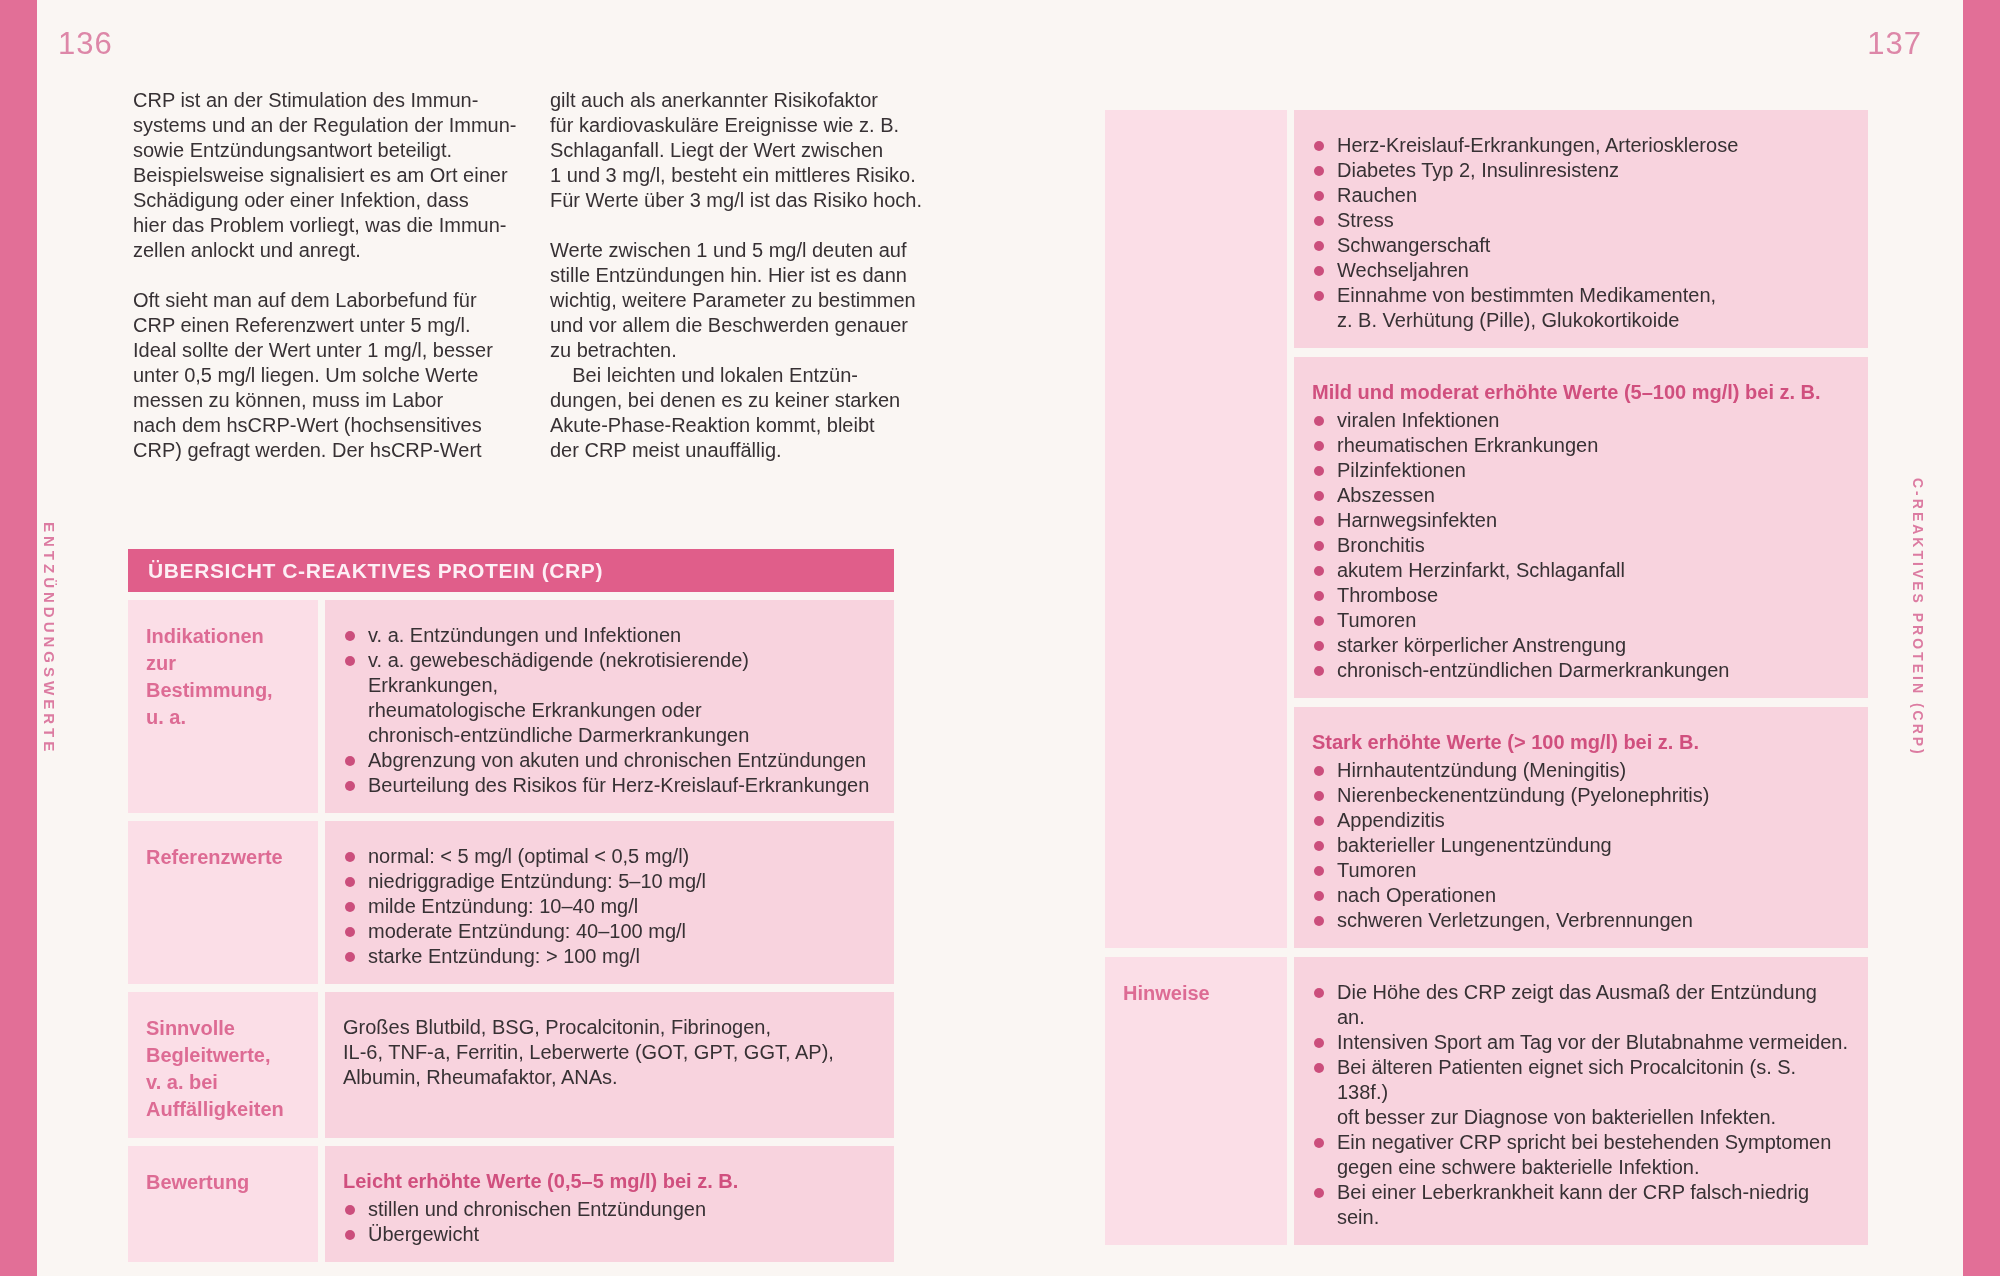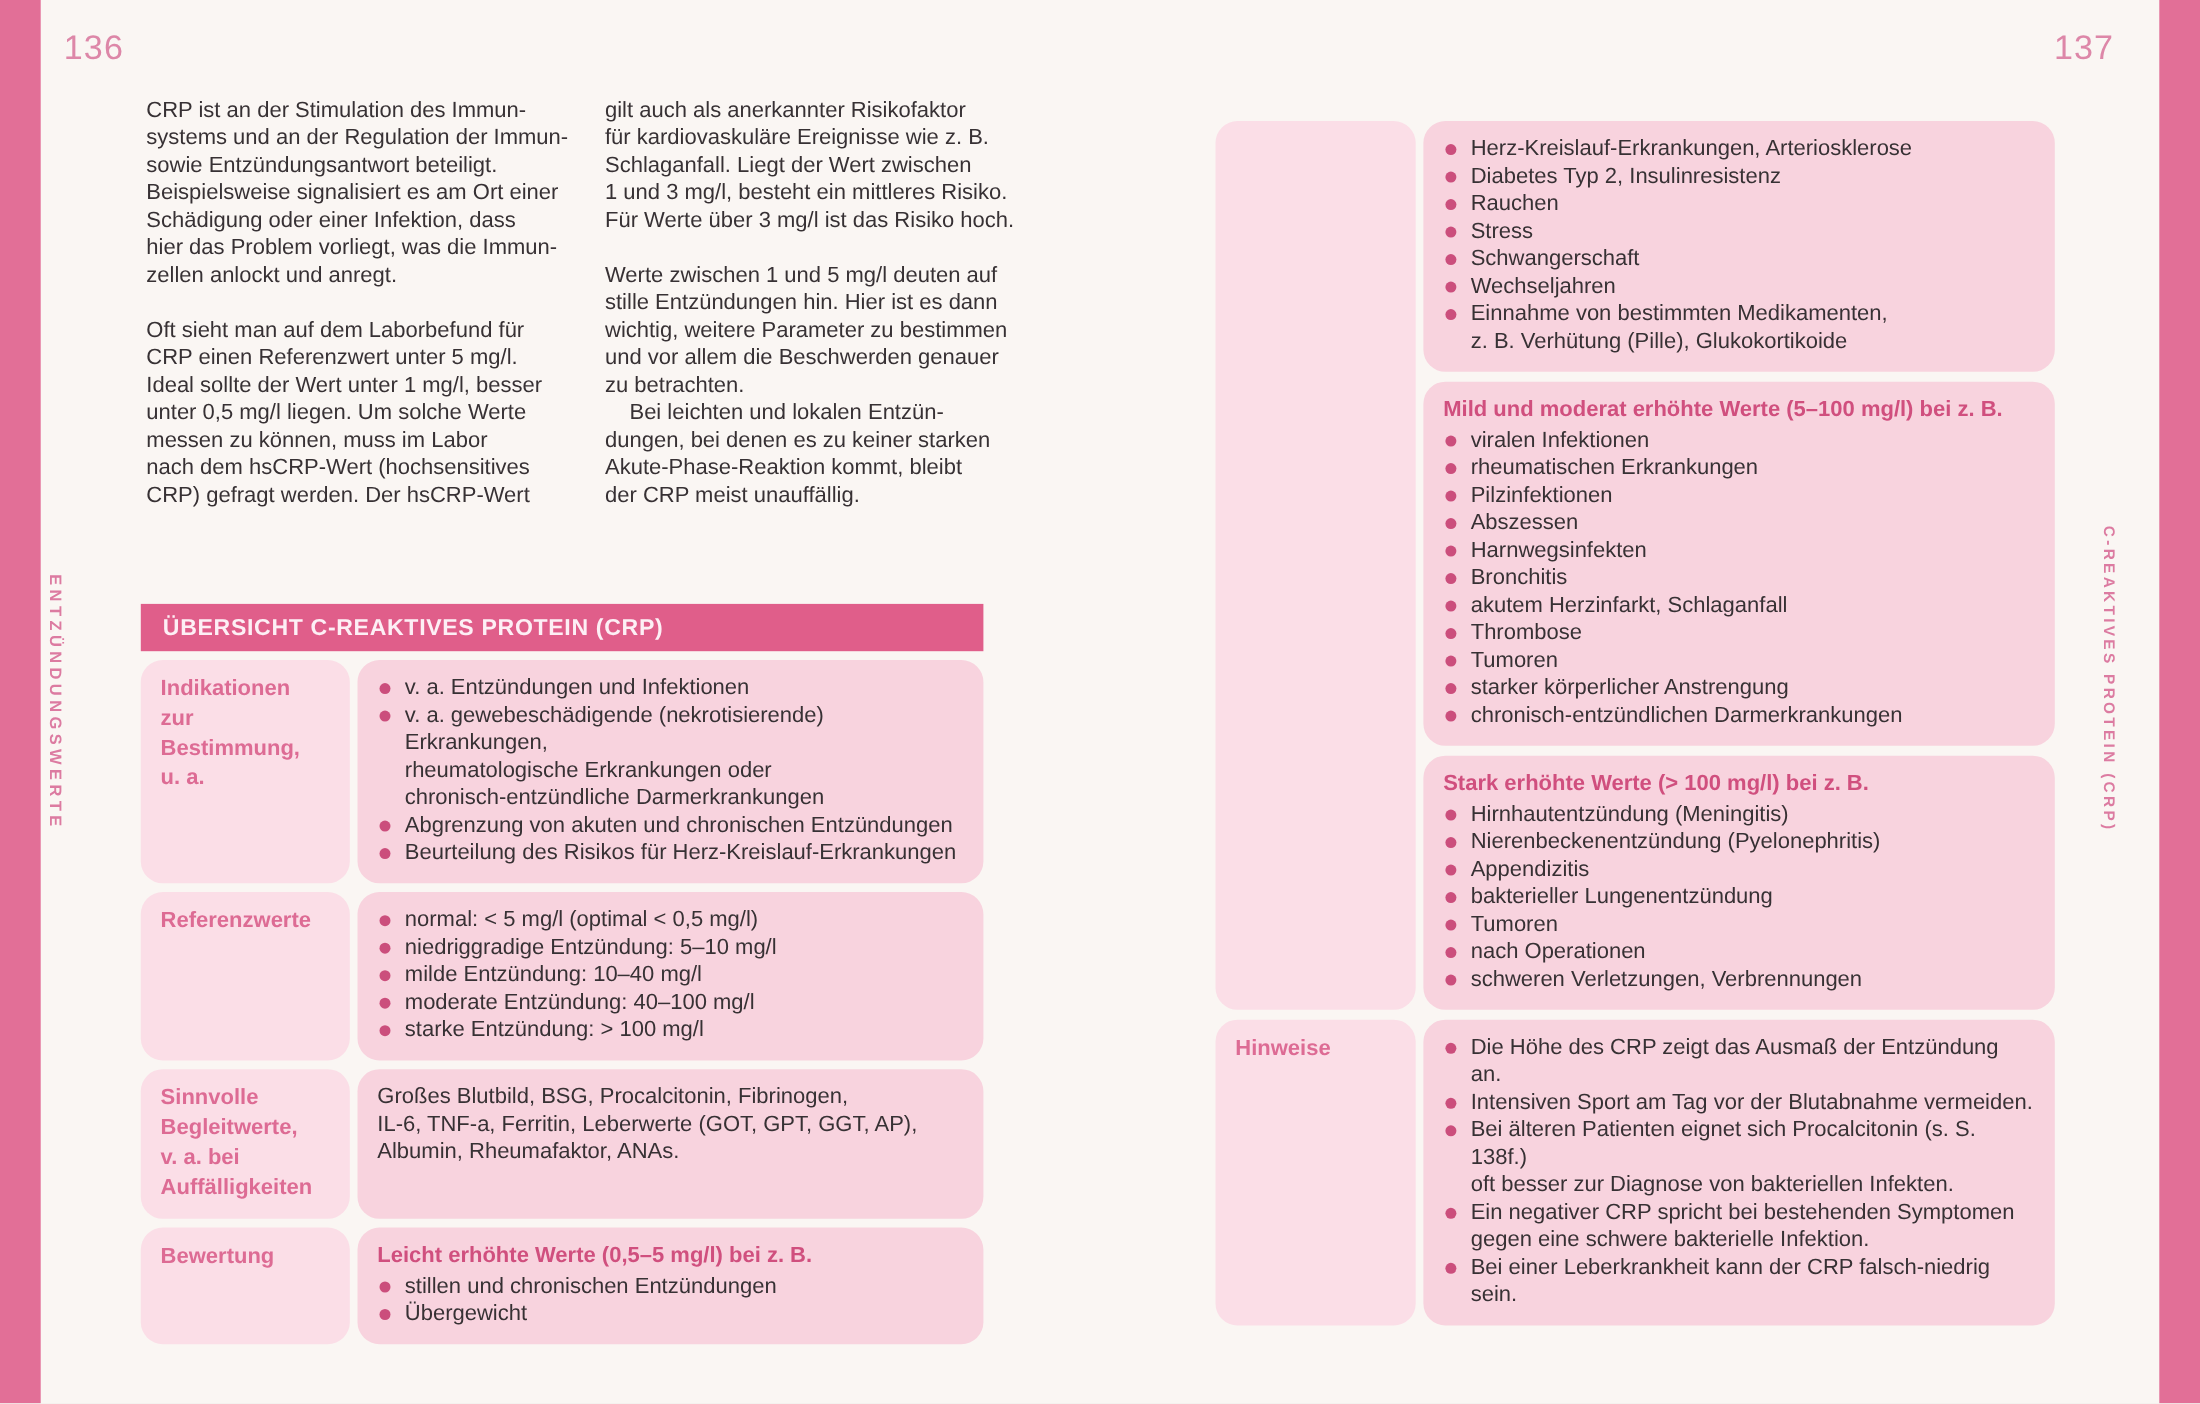--- a/index.html
+++ b/index.html
@@ -35,21 +35,21 @@
     position:absolute;display:grid;column-gap:7px;row-gap:8px;box-sizing:border-box;
   }
   .crp-table.left-table{left:128px;top:549px;width:766px;grid-template-columns:190px 1fr;}
   .crp-table.right-table{left:1105px;top:110px;width:763px;grid-template-columns:182px 1fr;row-gap:9px;}
 
   .table-title{
     grid-column:1 / 3;height:43px;background:#e05e8a;color:#fdeff5;
     font-weight:700;font-size:21px;letter-spacing:.6px;
     display:flex;align-items:center;padding:0 20px;box-sizing:border-box;
   }
-  .cell{padding:13px 18px 15px 18px;box-sizing:border-box;border-radius:20px;}
+  .cell{padding:23px 18px 15px 18px;box-sizing:border-box;}
   .cell.label{
     background:#fbdee7;color:#dd6b94;font-weight:700;
     font-size:20px;line-height:27px;white-space:pre-line;
   }
   .cell.content{background:#f8d3de;font-size:20px;line-height:25px;}
   .cell.label.tall{grid-row:1 / 4;}
   .cell-heading{color:#d04f7e;font-weight:700;line-height:25px;margin-bottom:3px;}
   .plain-text{white-space:pre-line;}
   .bullet-row{display:flex;align-items:flex-start;}
   .dot{

